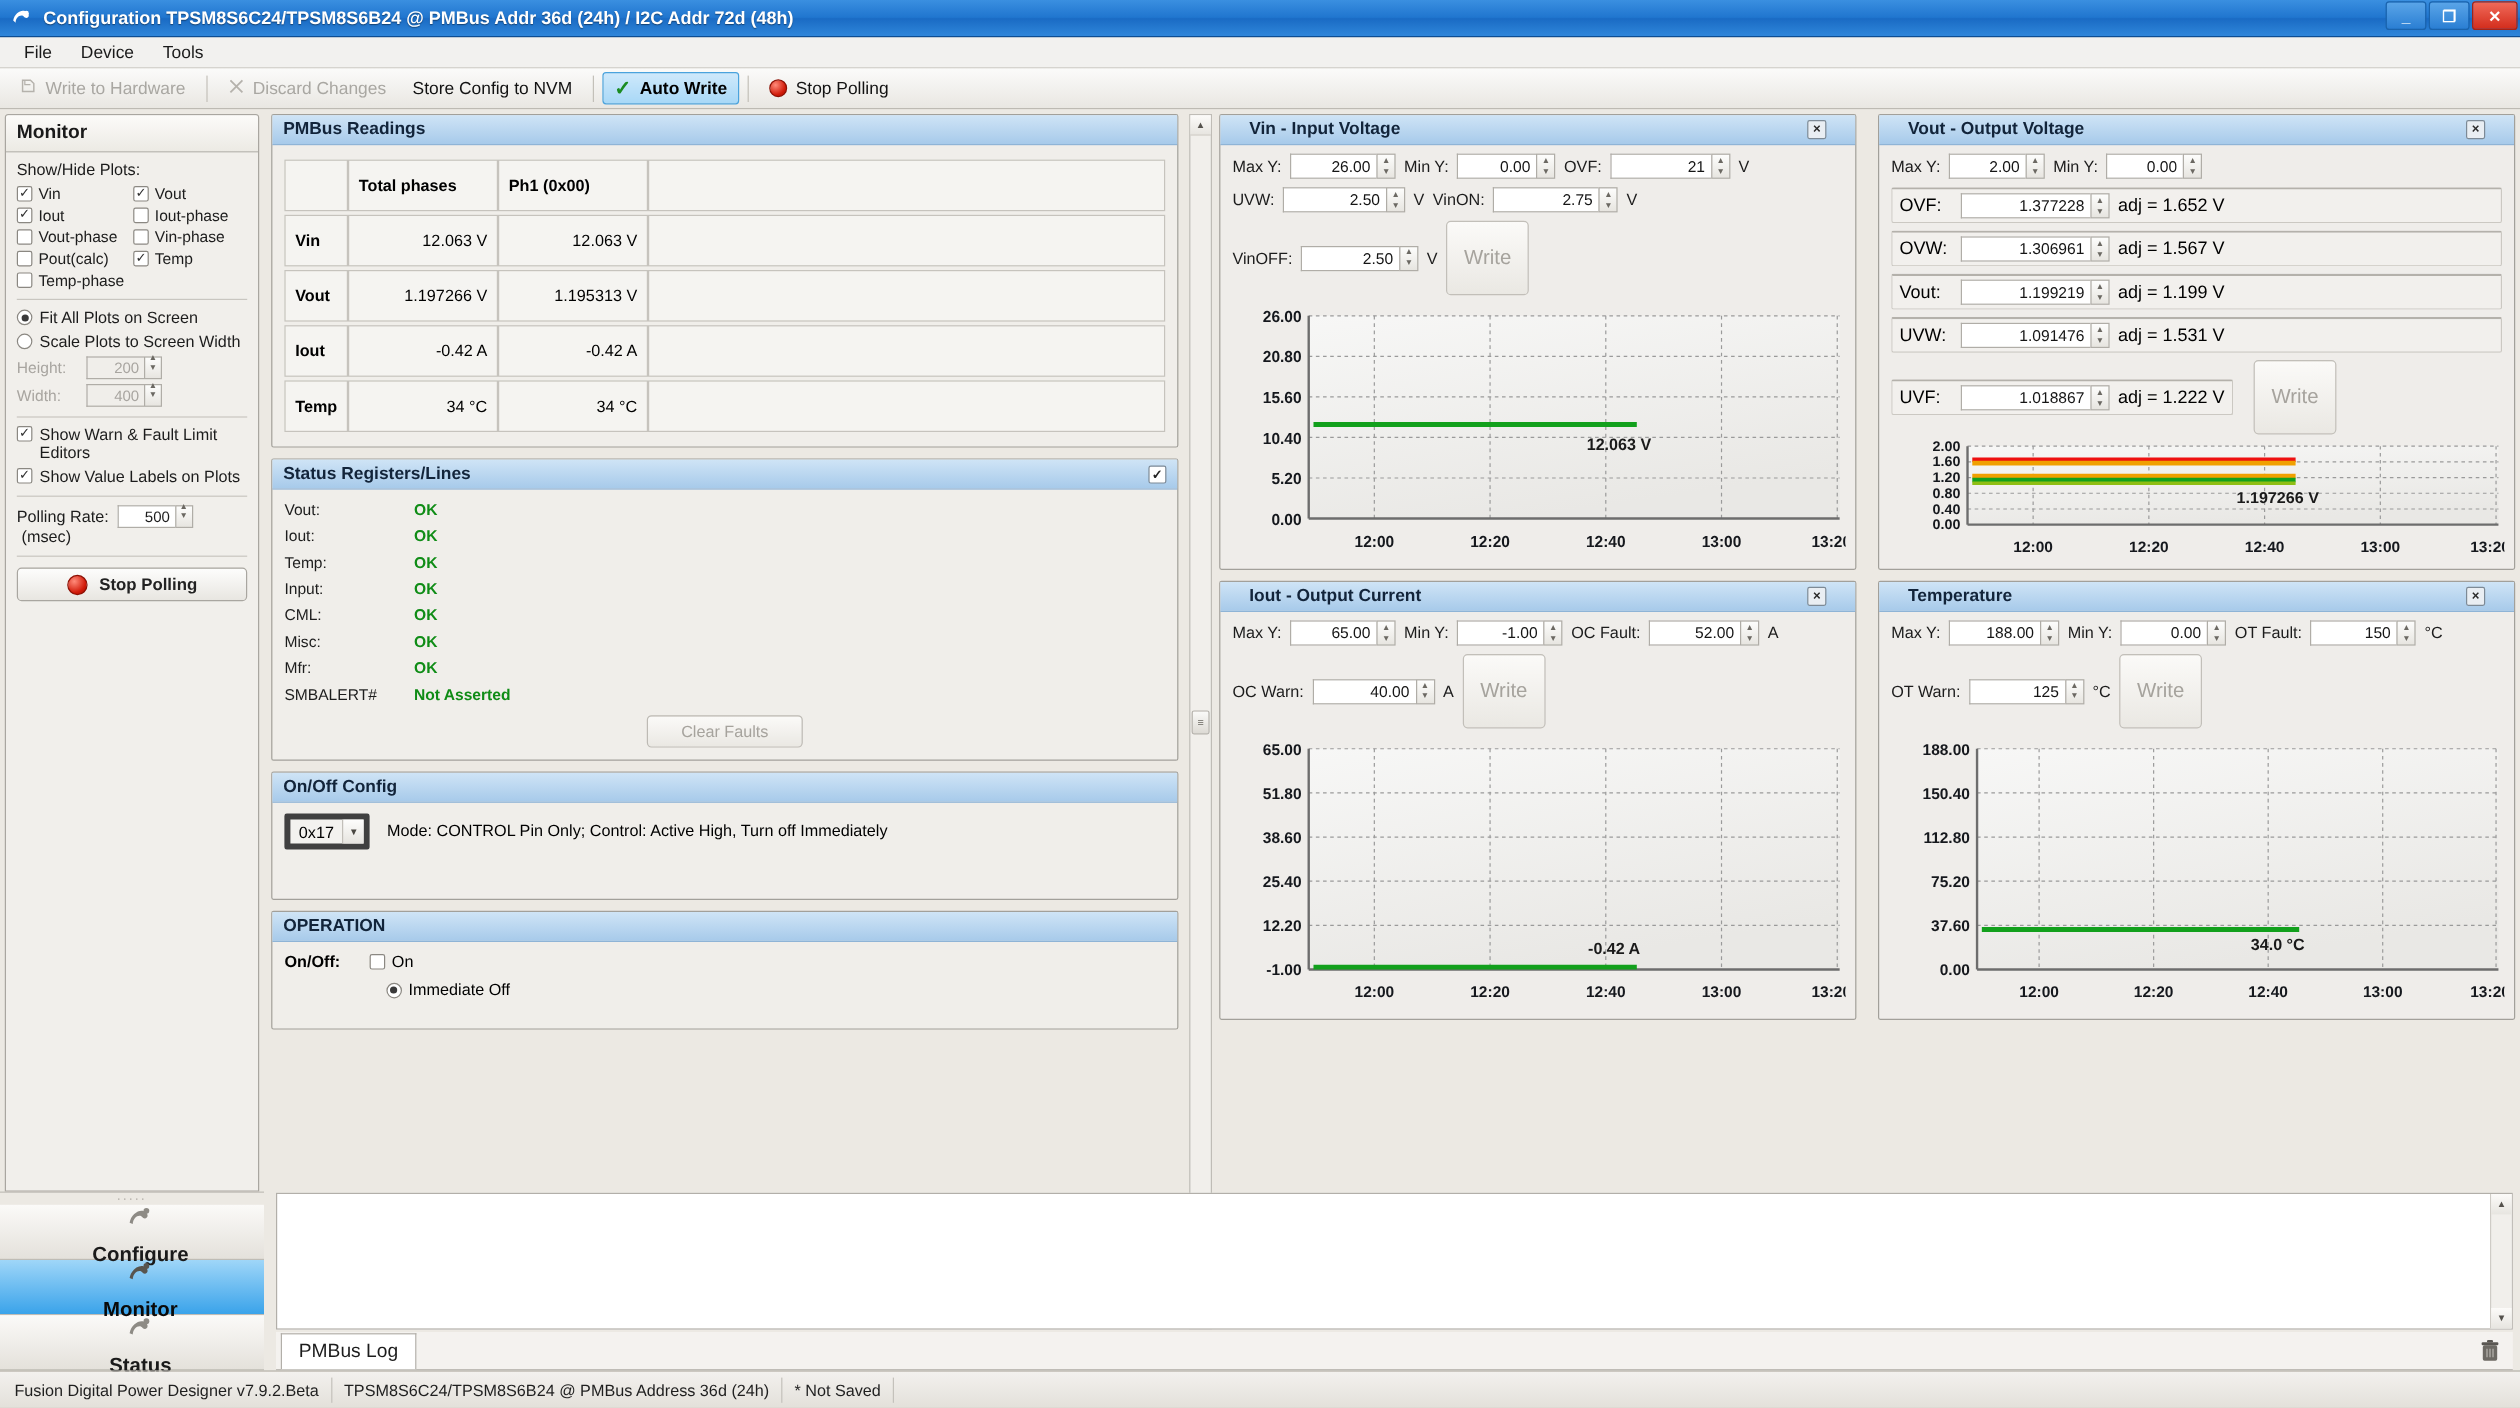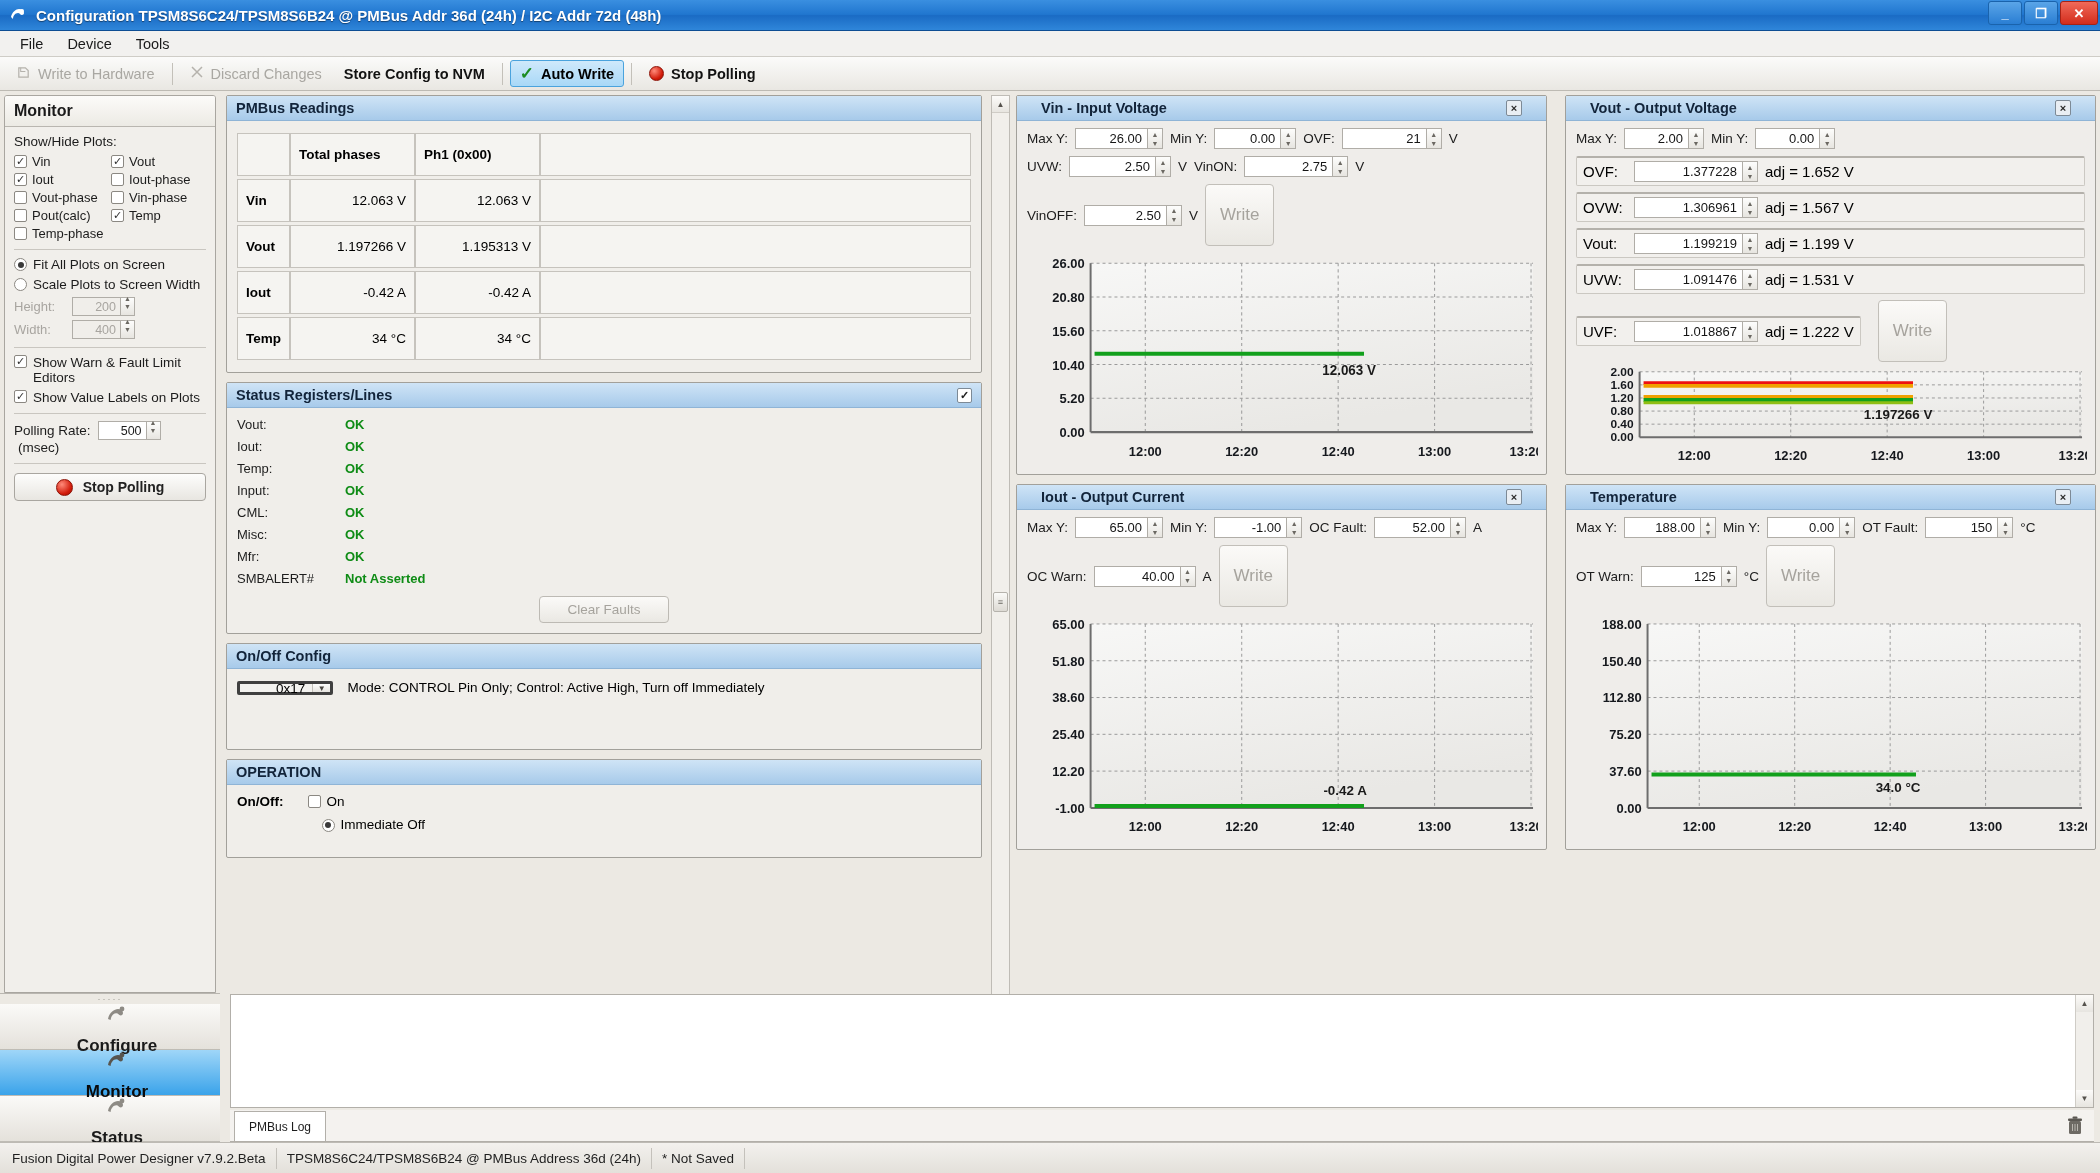--- a/index.html
+++ b/index.html
@@ -47,21 +47,21 @@
   #menubar .mi{padding:3px 12px;font-size:14.5px;color:#1a1a1a;}
 
   
   #toolbar{
     height:34px;background:linear-gradient(180deg,#fbfbfa,#e9e7e2);
     border-bottom:1px solid #bdbab3;
     display:flex;align-items:center;padding-left:6px;gap:2px;
   }
   .tb-item{display:flex;align-items:center;gap:7px;padding:4px 9px;font-size:14.5px;border:1px solid transparent;border-radius:3px;white-space:nowrap;}
   .tb-item.disabled{color:#a9a7a2;}
-  .tb-item.bold{font-weight:bold;color:#121212;}
+  .tb-item.bold{font-weight:normal;color:#121212;}
   .tb-sep{width:1px;height:22px;background:#c3c0b9;margin:0 5px;}
   .tb-item.toggled{
     background:linear-gradient(180deg,#cfe9fb,#a8d8f7);
     border:1px solid #4aa3dd;border-radius:3px;font-weight:bold;
   }
   .chk-green{color:#1b8c22;font-weight:bold;font-size:17px;line-height:1;}
   .red-dot{width:15px;height:15px;border-radius:50%;
     background:radial-gradient(circle at 33% 30%,#ff8b7a,#d11a09 65%,#9e1204);
     border:1px solid #8d1004;}
 
@@ -156,22 +156,22 @@
 
   .statrow{display:flex;font-size:13px;margin-bottom:7px;}
   .statrow .sl{width:108px;color:#1d1d1d;}
   .statrow .sv{color:#0f8c16;font-weight:bold;}
   .gbtn{
     background:linear-gradient(180deg,#fbfaf8,#eae8e3);
     border:1px solid #bdbab4;border-radius:4px;
     color:#a6a39d;font-size:13.5px;padding:5px 28px;
   }
   .combo{
-    display:inline-flex;align-items:stretch;border:3px solid #404040;background:#f3f2ef;
-    height:14px;border-radius:2px;vertical-align:middle;padding-left:29px;
+    display:inline-flex;align-items:stretch;border:5px solid #404040;background:#f3f2ef;
+    height:30px;border-radius:2px;vertical-align:middle;
   }
   .combo .cv{padding:1px 7px 0 7px;font-size:13.5px;display:flex;align-items:center;}
   .combo .carrow{width:18px;border-left:1px solid #c2bfb9;
     background:linear-gradient(180deg,#fdfdfc,#e6e4df);
     display:flex;align-items:center;justify-content:center;font-size:8px;color:#4a4742;}
 
   .vscroll{
     position:absolute;right:0;top:4px;bottom:34px;width:19px;
     background:#f1efeb;border:1px solid #bfbcb6;
     display:flex;flex-direction:column;align-items:center;justify-content:space-between;
@@ -234,21 +234,21 @@
   #logbox{
     flex:1;margin:4px 6px 0 4px;background:#fff;border:1px solid #b2afa9;position:relative;
   }
   #logscroll{position:absolute;right:0;top:0;bottom:0;width:18px;background:#f1efeb;border-left:1px solid #cfccc6;
     display:flex;flex-direction:column;justify-content:space-between;}
   #logscroll .arw{height:17px;display:flex;align-items:center;justify-content:center;font-size:8px;color:#55524d;
     background:linear-gradient(180deg,#fcfbf9,#e7e5e0);}
   #tabsrow{height:32px;margin:2px 6px 0 4px;display:flex;align-items:flex-end;
     border-bottom:1px solid #b2afa9;background:#f4f2ef;position:relative;}
   .logtab{
-    height:30px;padding:0 14px;display:flex;align-items:center;font-size:12px;
+    height:30px;padding:0 14px;display:flex;align-items:center;font-size:16px;
     background:#ffffff;border:1px solid #b2afa9;border-bottom:none;margin-left:4px;color:#1c1c1c;
   }
   .trash{position:absolute;right:10px;bottom:5px;width:18px;height:20px;}
 
   
   #statusbar{
     position:absolute;left:0;right:0;bottom:0;height:31px;
     background:linear-gradient(180deg,#f3f1ee,#e3e0da);
     border-top:1px solid #bdbab4;display:flex;align-items:center;font-size:13.5px;color:#1f1f1f;
   }

